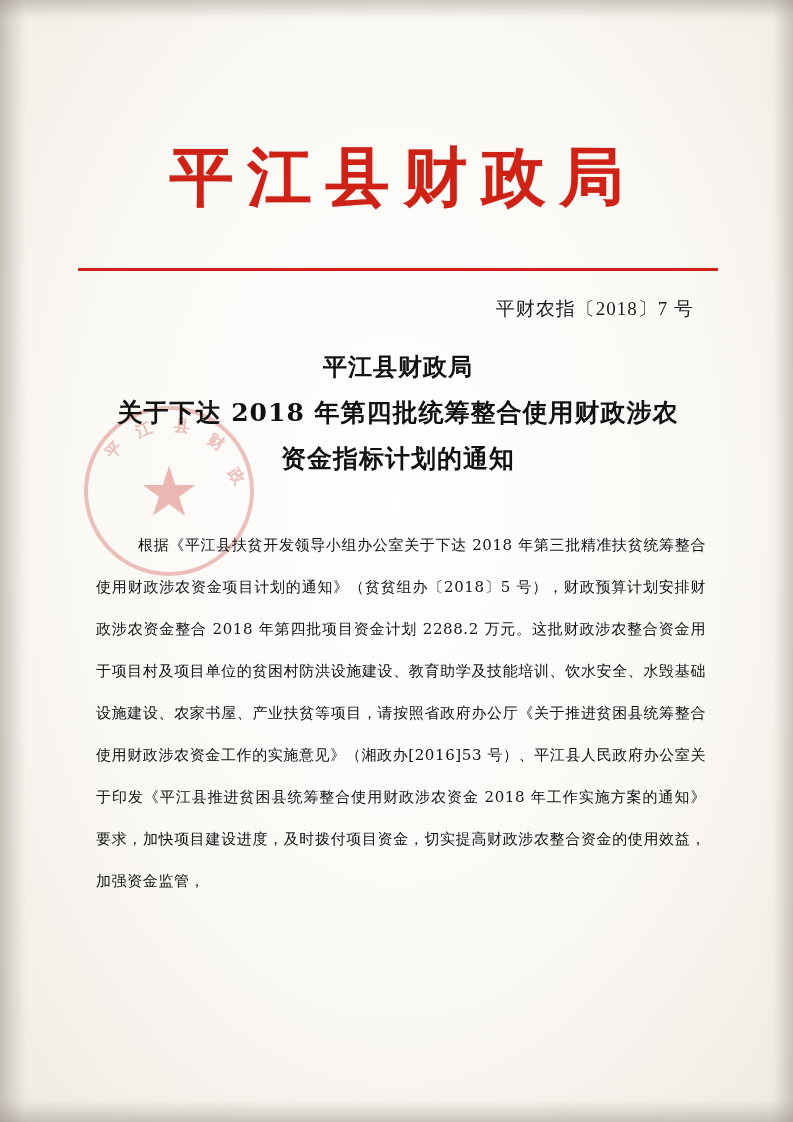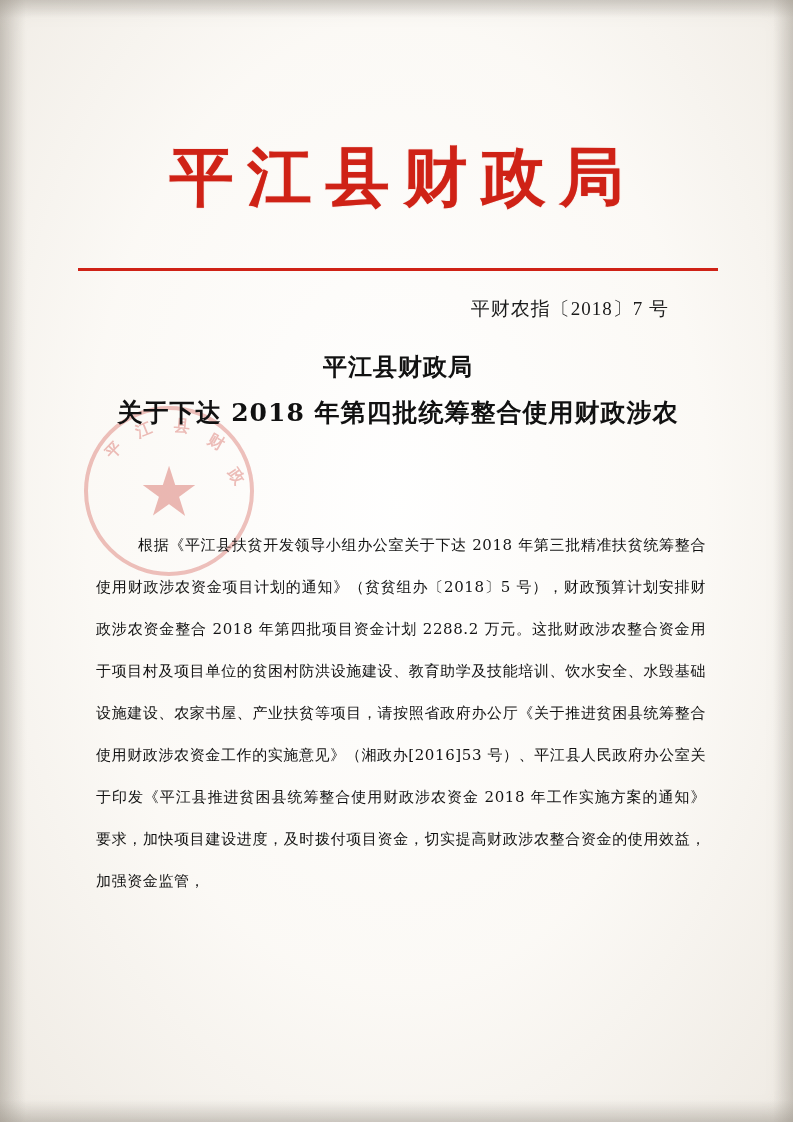--- a/index.html
+++ b/index.html
@@ -87,21 +87,21 @@
     left: 78px;
     top: 268px;
     width: 640px;
     height: 3px;
     background: #cf2216;
   }
 
   
   .doc-number {
     position: absolute;
-    right: 124px;
+    right: 99px;
     top: 296px;
     font-size: 19px;
     color: #1b1b1b;
     letter-spacing: 1px;
     font-family: "Liberation Serif", serif;
   }
 
   
   .title-block {
     position: absolute;
@@ -214,20 +214,21 @@
         <span class="seal-char seal-c2">江</span>
         <span class="seal-char seal-c3">县</span>
         <span class="seal-char seal-c4">财</span>
         <span class="seal-char seal-c5">政</span>
       </div>
     </div>
 
     <div class="title-block">
       <div class="title-line first">平江县财政局</div>
       <div class="title-line">关于下达 2018 年第四批统筹整合使用财政涉农</div>
+      <div class="title-line">资金指标计划的通知</div>
     </div>
 
     <div class="body-block">
       <div class="para">根据《平江县扶贫开发领导小组办公室关于下达 2018 年第三批精准扶贫统筹整合使用财政涉农资金项目计划的通知》（贫贫组办〔2018〕5 号），财政预算计划安排财政涉农资金整合 2018 年第四批项目资金计划 2288.2 万元。这批财政涉农整合资金用于项目村及项目单位的贫困村防洪设施建设、教育助学及技能培训、饮水安全、水毁基础设施建设、农家书屋、产业扶贫等项目，请按照省政府办公厅《关于推进贫困县统筹整合使用财政涉农资金工作的实施意见》（湘政办[2016]53 号）、平江县人民政府办公室关于印发《平江县推进贫困县统筹整合使用财政涉农资金 2018 年工作实施方案的通知》要求，加快项目建设进度，及时拨付项目资金，切实提高财政涉农整合资金的使用效益，加强资金监管，</div>
     </div>
 
   </div>
 
   <div class="scan-left"></div>
   <div class="scan-right"></div>

